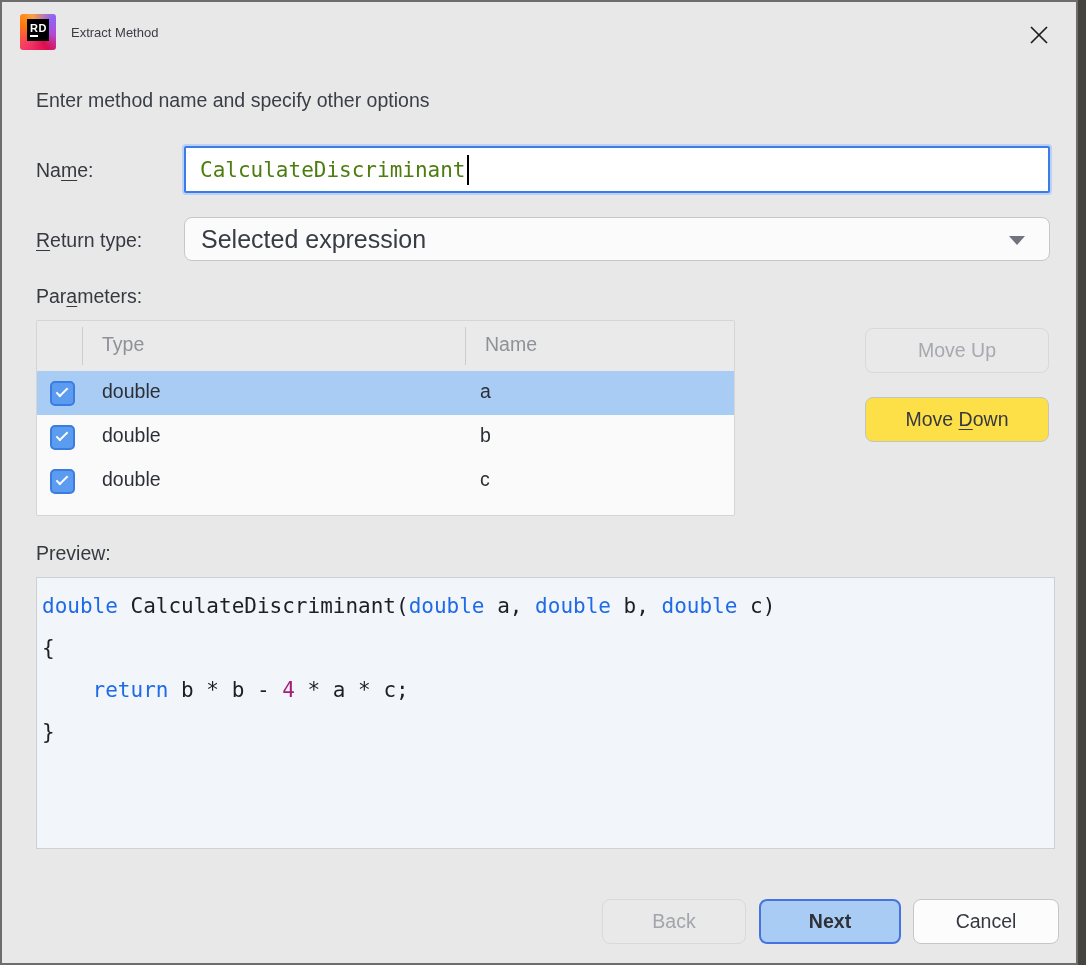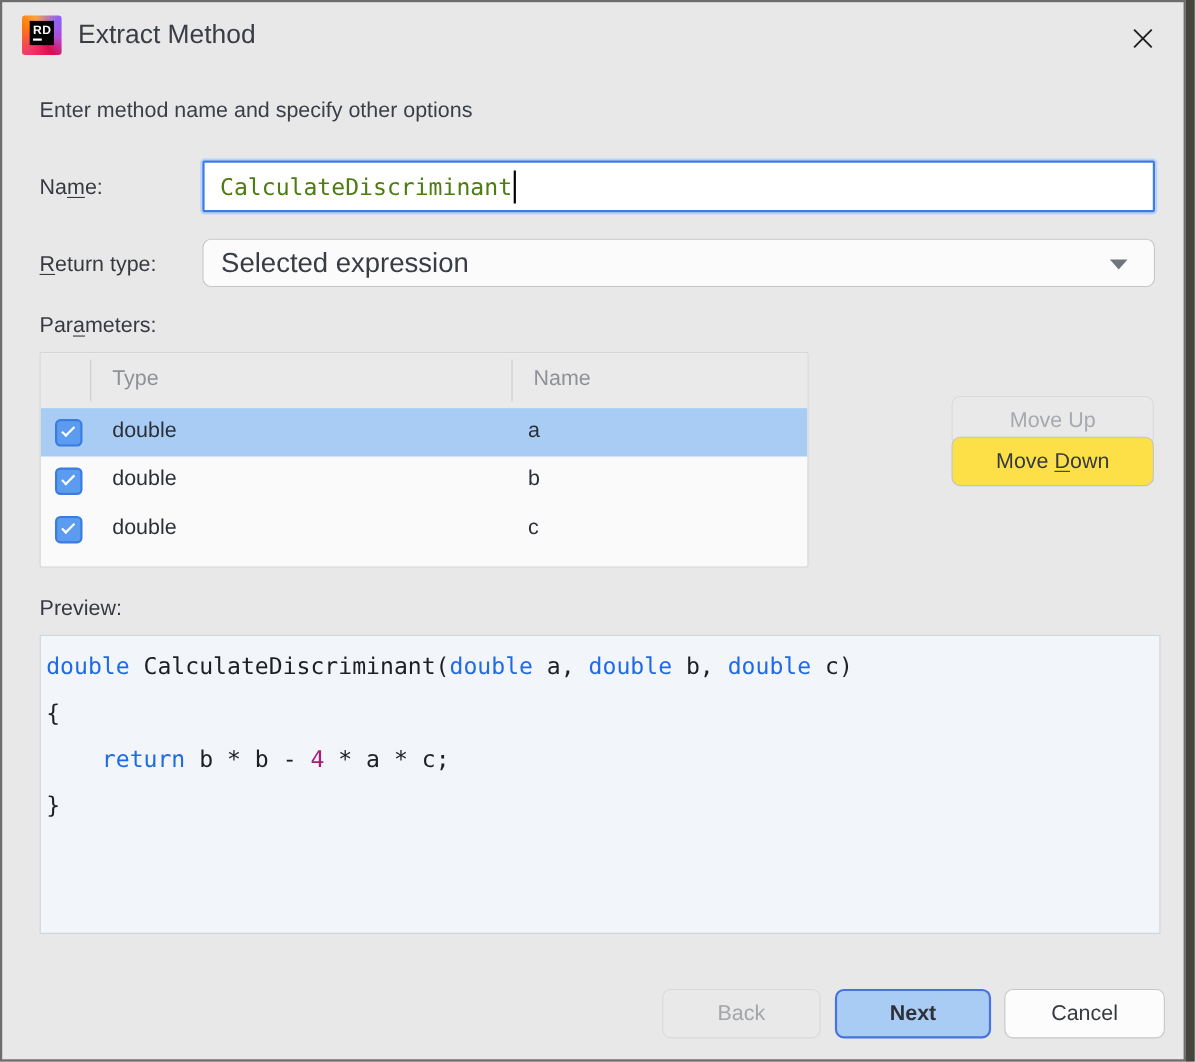--- a/index.html
+++ b/index.html
@@ -30,21 +30,21 @@
       #8f63f5 255deg, #b24ad2 310deg, #dd0c50 360deg);
     border-radius: 3px;
   }
   .logo .plate {
     position: absolute; left: 7px; top: 5px; width: 22px; height: 22px;
     background: #000; color: #fff;
     font-weight: bold; font-size: 11px; line-height: 14px;
     padding: 2px 0 0 3px; letter-spacing: 0.5px;
   }
   .logo .plate .bar { position: absolute; left: 3px; bottom: 4px; width: 8px; height: 2px; background: #fff; }
-  .dialog-title { margin-left: 15px; font-size: 24px; color: #3a3d44; }
+  .dialog-title { margin-left: 15px; font-size: 13px; color: #3a3d44; }
   .close-btn {
     position: absolute; left: 1020px; top: 16px; width: 34px; height: 34px;
     background: transparent; border: none; cursor: pointer;
     display: flex; align-items: center; justify-content: center;
   }
   
   .subtitle { position: absolute; left: 34px; top: 87px; font-size: 19.5px; color: #3a3e45; }
   
   .field-label { position: absolute; left: 34px; font-size: 19.5px; color: #36393f; }
   .field-label u { text-decoration: underline; text-underline-offset: 3px; }
@@ -110,21 +110,21 @@
     transform: rotate(-45deg);
   }
   
   .btn {
     position: absolute; height: 45px; border-radius: 8px;
     font-family: "Liberation Sans", sans-serif; font-size: 19.5px;
     display: flex; align-items: center; justify-content: center;
     cursor: pointer;
   }
   .btn u { text-decoration: underline; text-underline-offset: 3px; }
-  .btn-moveup { left: 863px; top: 326px; width: 184px; background: #e9e9e9; border: 1px solid #d9d9d9; color: #a6a9ae; cursor: default; margin-top: 32px; }
+  .btn-moveup { left: 863px; top: 326px; width: 184px; background: #e9e9e9; border: 1px solid #d9d9d9; color: #a6a9ae; cursor: default; }
   .btn-movedown { left: 863px; top: 395px; width: 184px; background: #fde047; border: 1px solid #c3c3c3; color: #36393f; }
   
   .code-block {
     position: absolute; left: 34px; top: 575px; width: 1019px; height: 272px;
     background: var(--code-bg, #f2f5f9); border: 1px solid #ccd1d7;
     padding: 7px 0 0 5px;
     font-family: "DejaVu Sans Mono", monospace; font-size: 21px; line-height: 42px;
     color: #1c1f24;
   }
   .code-line { white-space: pre; }

